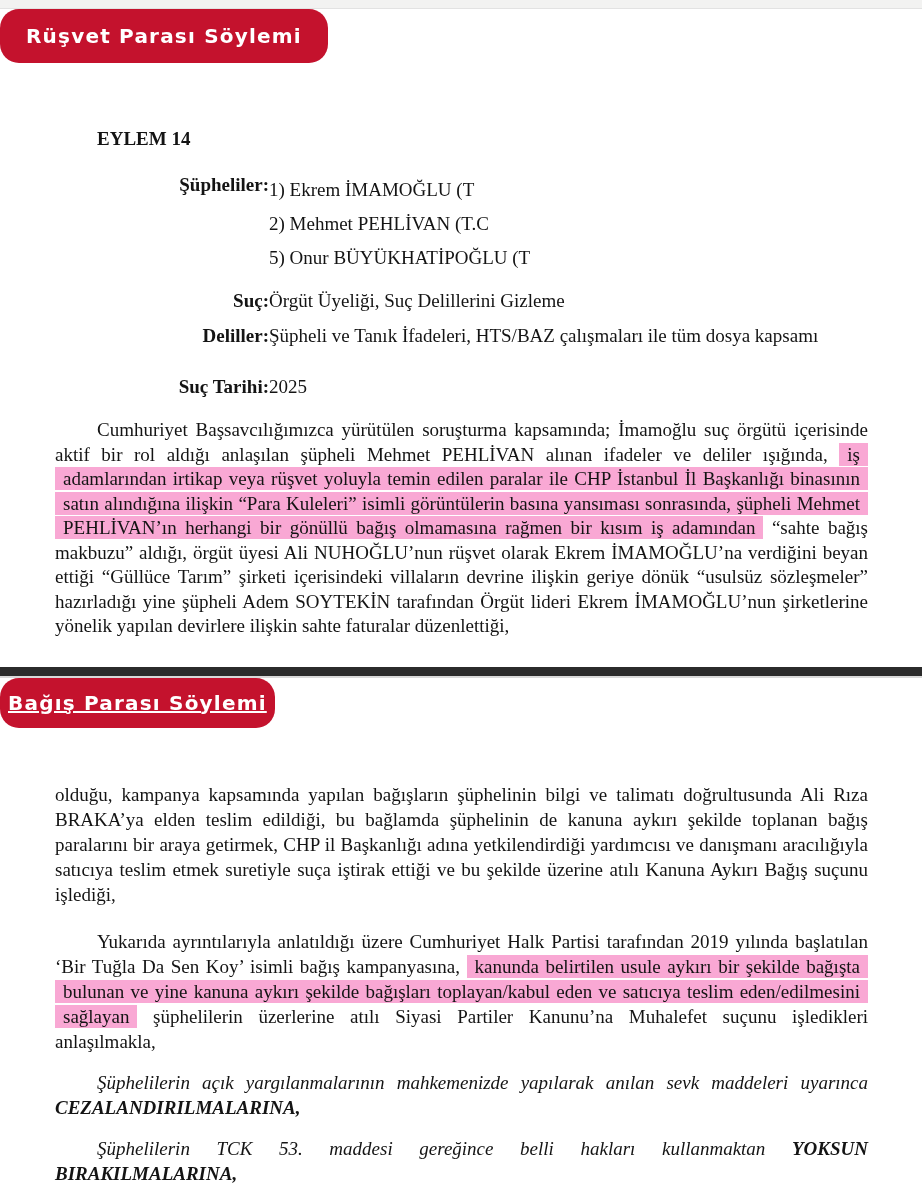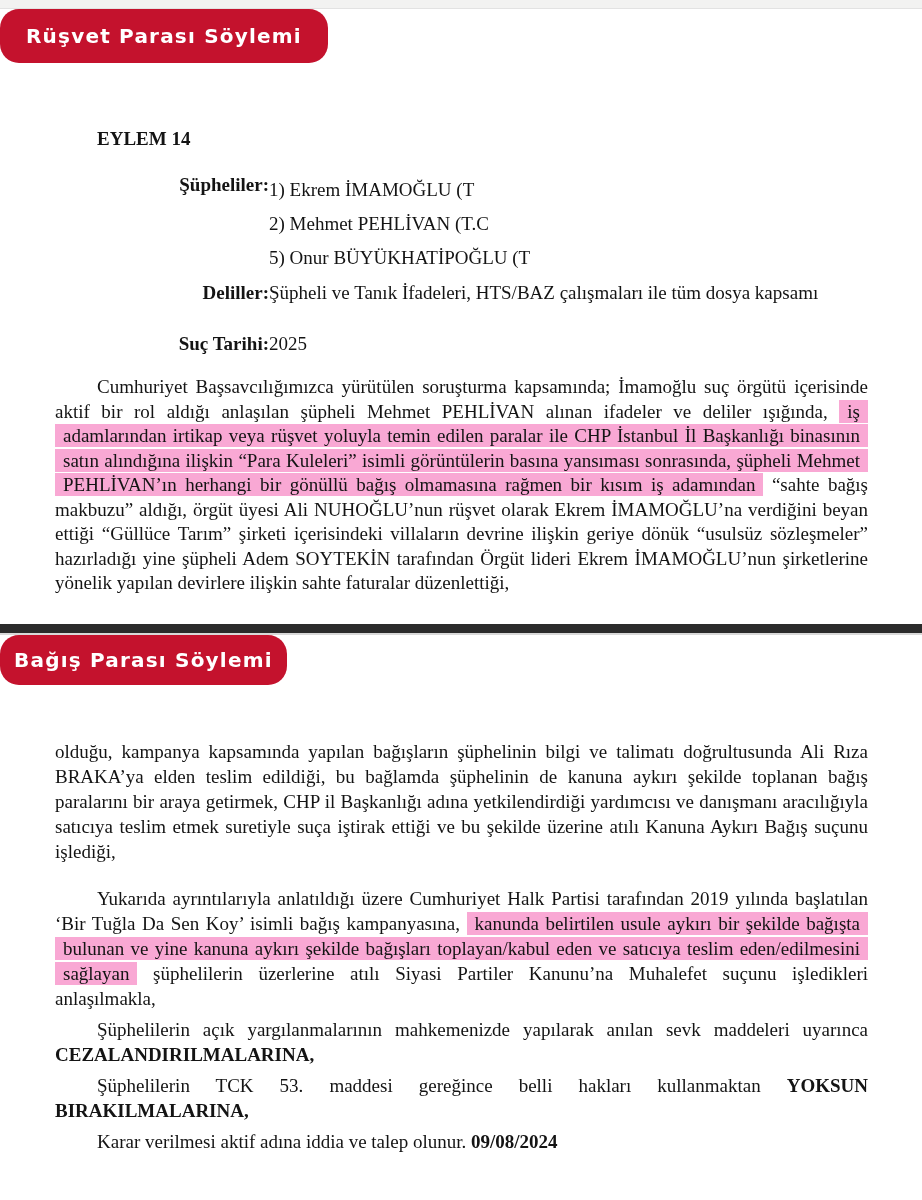--- a/index.html
+++ b/index.html
@@ -10,21 +10,21 @@
   }
   .top-strip{
     height:8px;background:#f2f2f1;border-bottom:1px solid #e2e2e2;
   }
   .banner{
     display:inline-block;background:#c4122d;color:#ffffff;
     font-family:"DejaVu Sans", sans-serif;font-weight:bold;
     font-size:20px;letter-spacing:1.2px;line-height:26px;
     padding:14px 26px;white-space:nowrap;border-radius:19px;
   }
-  .banner.second{padding:12px 14px;}
+  .banner.second{padding:12px 8px;text-decoration:underline;}
   .divider-bar{
     height:9px;background:#2b2b2b;border-bottom:2px solid #d9d9d9;margin-top:28px;
   }
   .doc{
     margin:0 54px 0 55px;font-size:19px;line-height:24.5px;
   }
   .case-header{margin-top:64px;}
   .eylem{font-weight:bold;margin-left:42px;line-height:24px;}
   .field-row{display:flex;margin-left:42px;}
   .field-row.suspects{margin-top:22px;}
@@ -34,21 +34,21 @@
   .field-label{font-weight:bold;width:172px;flex:0 0 172px;text-align:right;}
   .suspect-line{line-height:34px;}
   .para{
     text-align:justify;margin:0;
   }
   .para.indent{text-indent:42px;}
   .s1-para{margin-top:14px;}
   .s2{line-height:25px;}
   .s2-para1{margin-top:54px;}
   .s2-para2{margin-top:22px;}
-  .s2-para3,.s2-para4,.s2-closing{margin-top:6px;}
+  .s2-para3,.s2-para4,.s2-closing{margin-top:16px;font-style:italic;}
   mark{
     background:#f9a8d4;color:inherit;padding:1px 8px;
     box-decoration-break:clone;-webkit-box-decoration-break:clone;
   }
   b{font-weight:bold;}
 </style>
 </head>
 <body>
 
 
@@ -66,20 +66,24 @@
 
     <div class="field-row suspects">
       <div class="field-label">Şüpheliler:</div>
       <div class="field-value">
         <div class="suspect-line">1) Ekrem İMAMOĞLU (T</div>
         <div class="suspect-line">2) Mehmet PEHLİVAN (T.C</div>
         <div class="suspect-line">5) Onur BÜYÜKHATİPOĞLU (T</div>
       </div>
     </div>
 
+    <div class="field-row crime">
+      <div class="field-label">Suç:</div>
+      <div class="field-value">Örgüt Üyeliği, Suç Delillerini Gizleme</div>
+    </div>
 
     <div class="field-row evidence">
       <div class="field-label">Deliller:</div>
       <div class="field-value">Şüpheli ve Tanık İfadeleri, HTS/BAZ çalışmaları ile tüm dosya kapsamı</div>
     </div>
 
     <div class="field-row crime-date">
       <div class="field-label">Suç Tarihi:</div>
       <div class="field-value">2025</div>
     </div>

